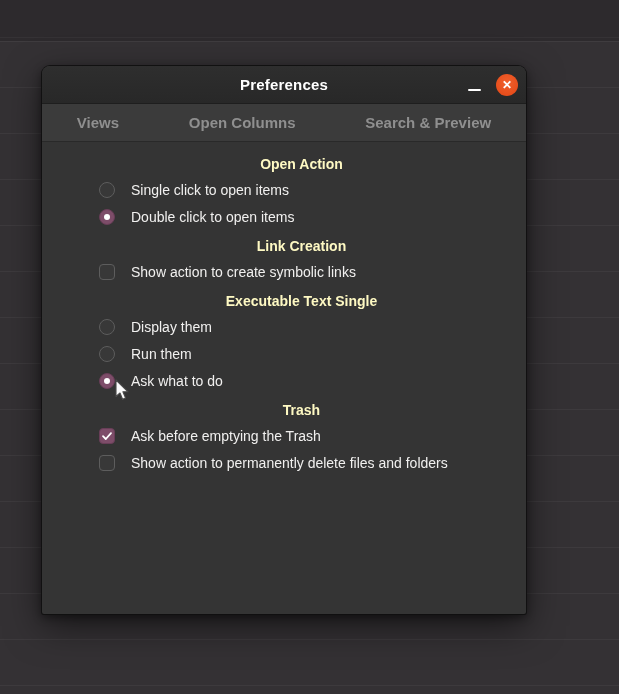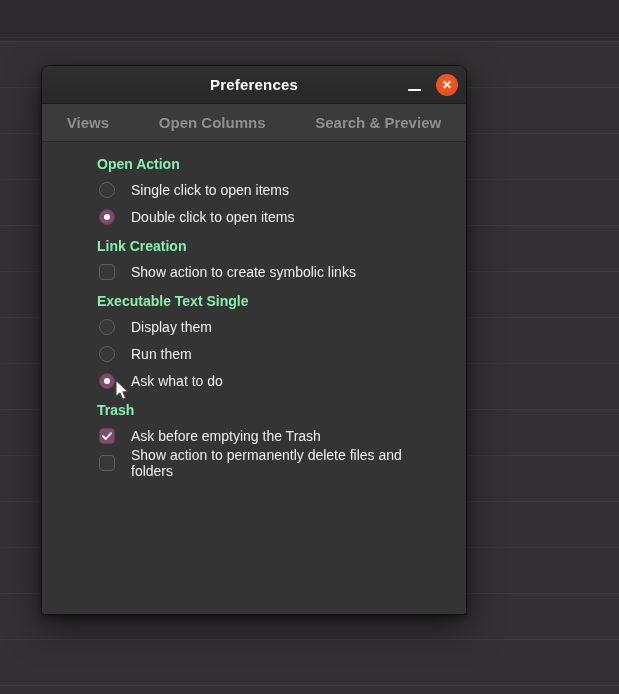--- a/index.html
+++ b/index.html
@@ -24,21 +24,21 @@
     background-position:0 41px;
   }
   .desktop::after {
     content:""; position:absolute; left:0; top:0; right:0; height:41px;
     background:rgba(0,0,0,0.13);
     border-bottom:1px solid rgba(255,255,255,0.05);
   }
 
   
   .dialog {
-    position:absolute; left:42px; top:66px; width:424px; height:548px;
+    position:absolute; left:42px; top:66px; width:484px; height:548px;
     background:#343434;
     border-radius:8px 8px 2px 2px;
     box-shadow:0 0 0 1px rgba(15,15,15,0.9), 0 12px 36px rgba(0,0,0,0.55), 0 3px 10px rgba(0,0,0,0.45);
     overflow:hidden;
     z-index:2;
   }
 
   
   .titlebar {
     height:38px;
@@ -86,21 +86,21 @@
   .tab.active::after {
     content:""; position:absolute; left:0; right:0; bottom:0; height:3px;
     background:#E95420;
   }
 
   
   .content { padding:12px 20px 0 55px; }
   .section-heading {
     height:20px; line-height:20px;
     margin:6px 0 2px;
-    color:#86efac; font-weight:bold; font-size:14px;
+    color:#fef9c3; font-weight:bold; font-size:14px;text-align:center;
   }
   .content .section:first-child .section-heading { margin-top:0; }
   .row {
     height:27px;
     display:flex; align-items:center;
     margin-left:2px;
   }
   .row-label {
     margin-left:16px;
     color:#f1f0ef; font-size:14px;

